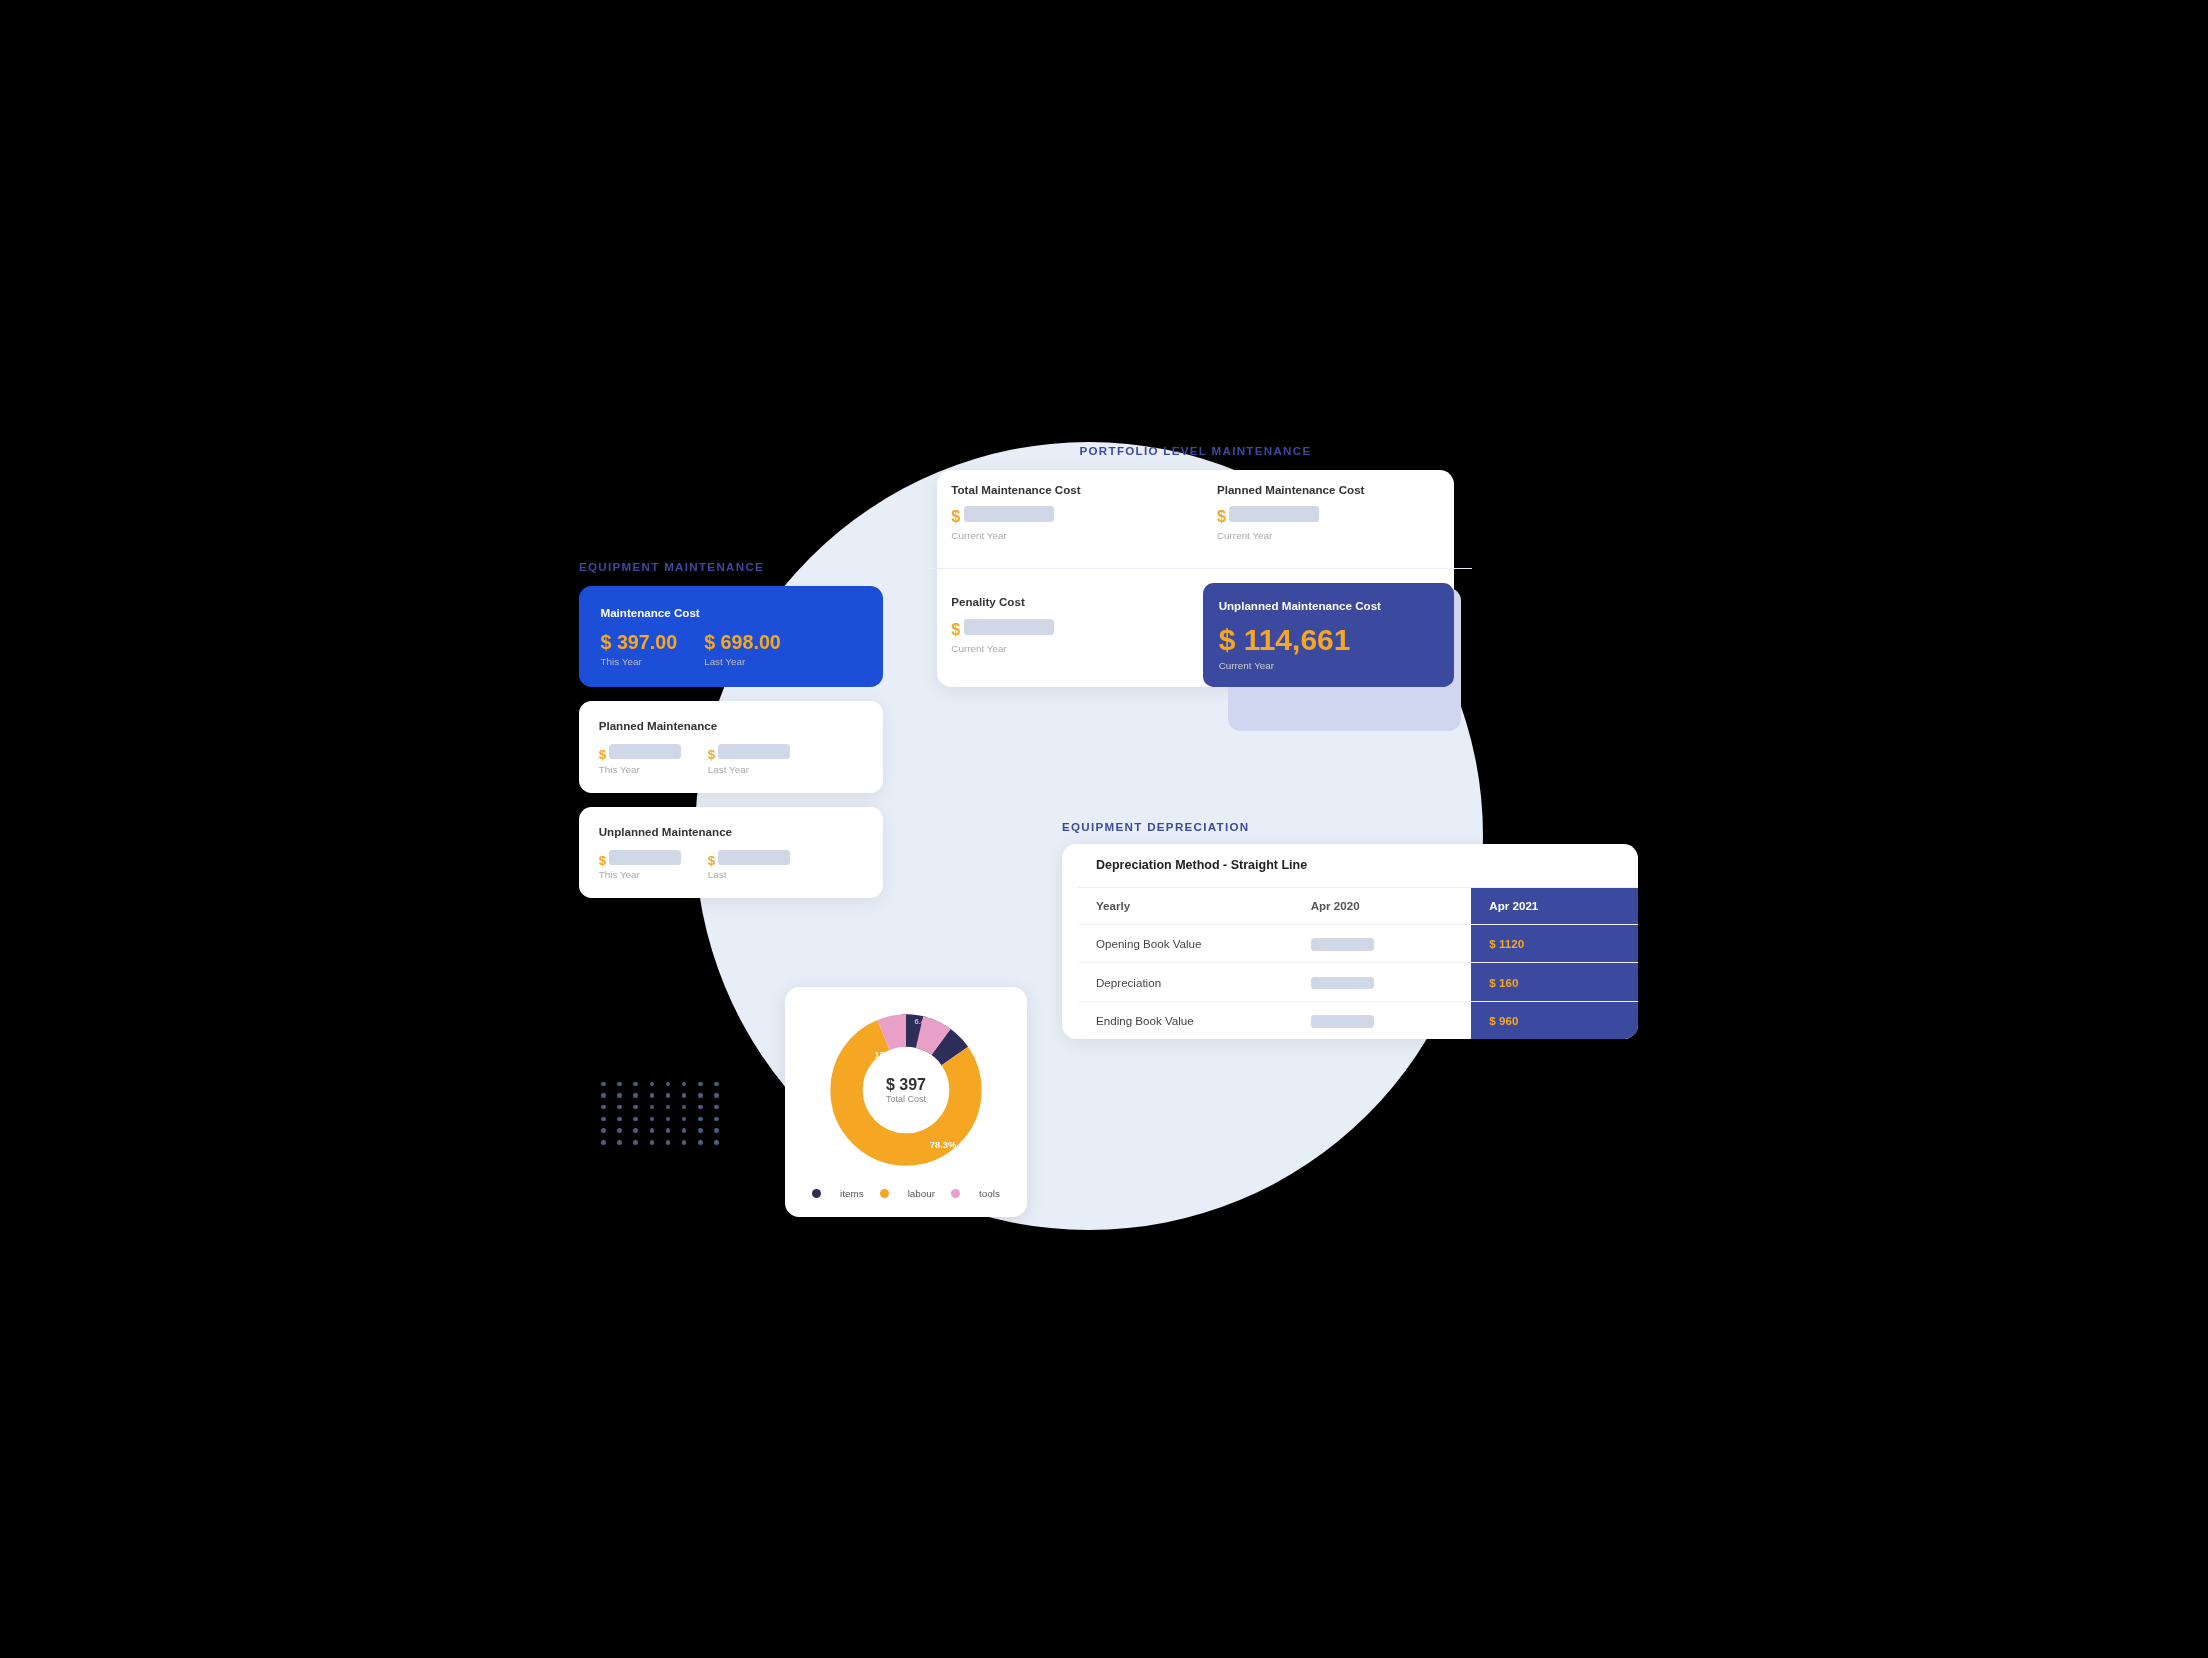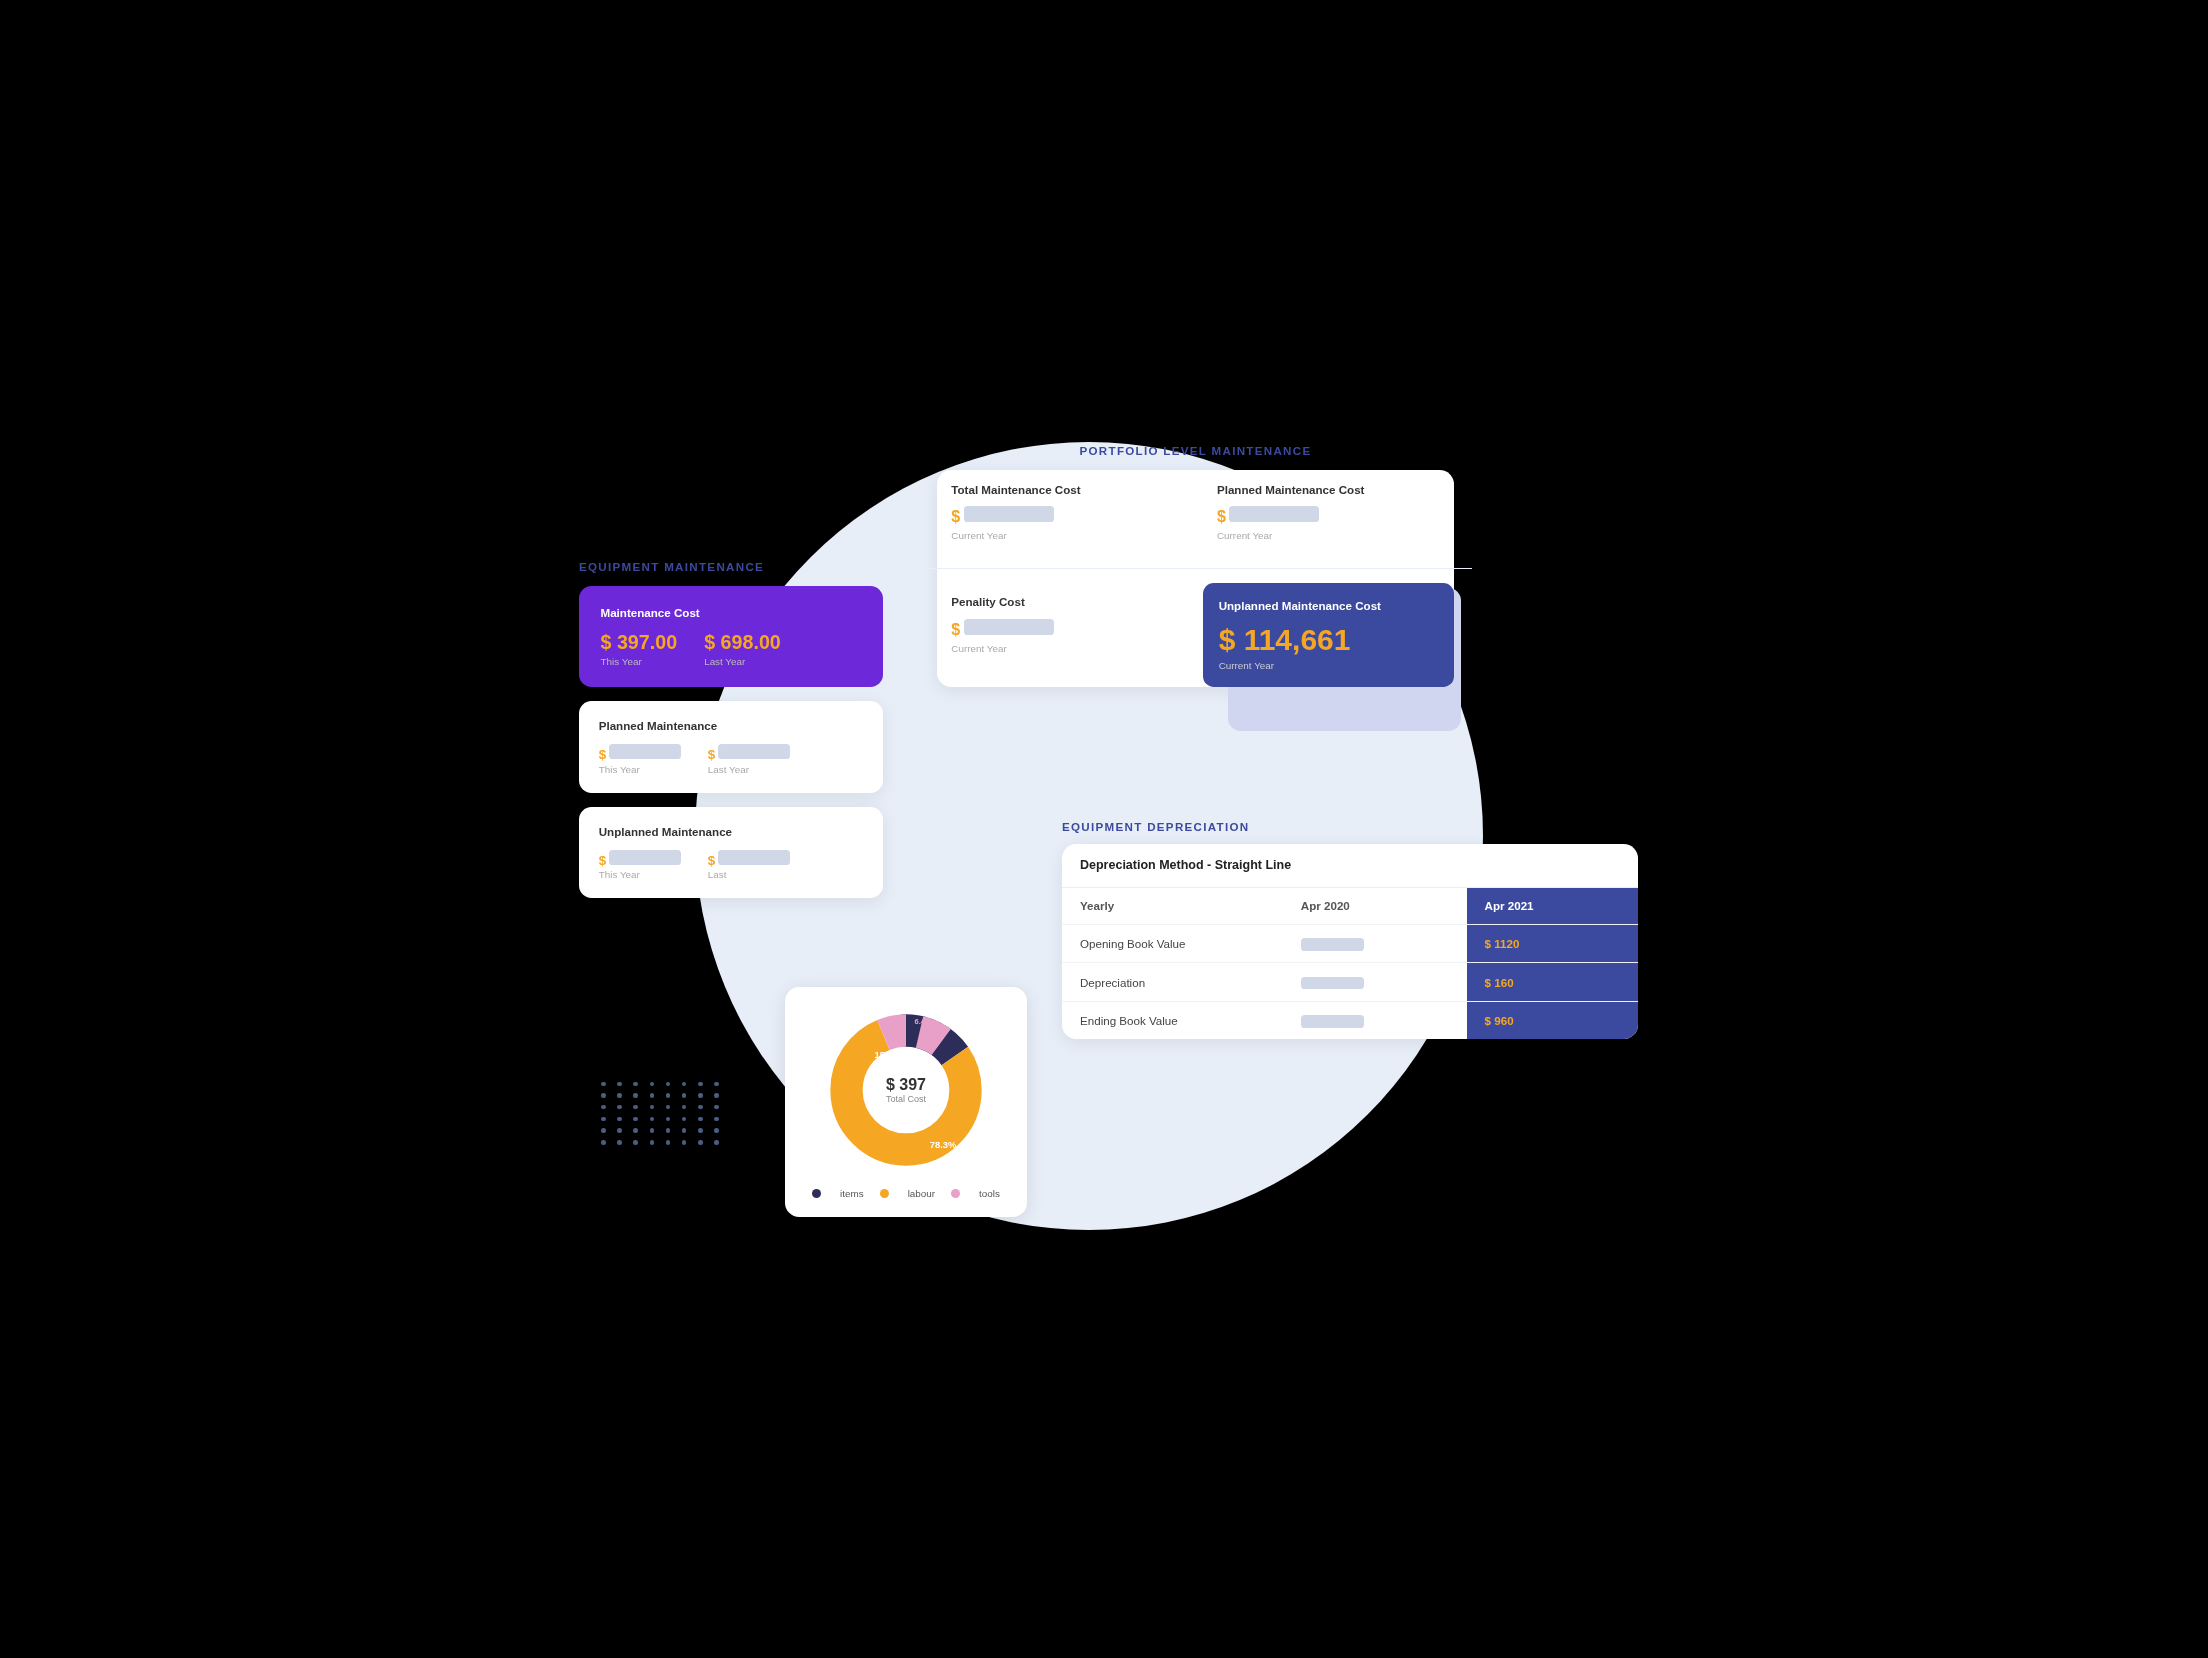--- a/index.html
+++ b/index.html
@@ -64,21 +64,21 @@
 
     
     .card {
       background: #fff;
       border-radius: 12.5px;
       padding: 18px 19.7px;
       box-shadow: 0 3.6px 18px rgba(0,0,0,0.08);
       margin-bottom: 14.3px;
     }
     .card-dark {
-      background: #6d28d9;
+      background: #1d4ed8;
       border-radius: 12.5px;
       padding: 19.7px 21.5px;
       margin-bottom: 14.3px;
     }
     .card-title {
       font-size: 11.6px;
       font-weight: 600;
       color: #333;
       margin-bottom: 12.5px;
     }
@@ -194,20 +194,21 @@
       width: 576px;
     }
     .depreciation-label {
       margin-bottom: 10.7px;
     }
     .depreciation-card {
       background: #fff;
       border-radius: 14.3px;
       box-shadow: 0 3.6px 18px rgba(0,0,0,0.08);
       overflow: hidden;
+      padding-left: 16px;
     }
     .depreciation-header {
       padding: 14.3px 18px;
       font-size: 12.5px;
       font-weight: 600;
       color: #222;
       border-bottom: 0.9px solid #eee;
     }
     .depreciation-table {
       width: 100%;

